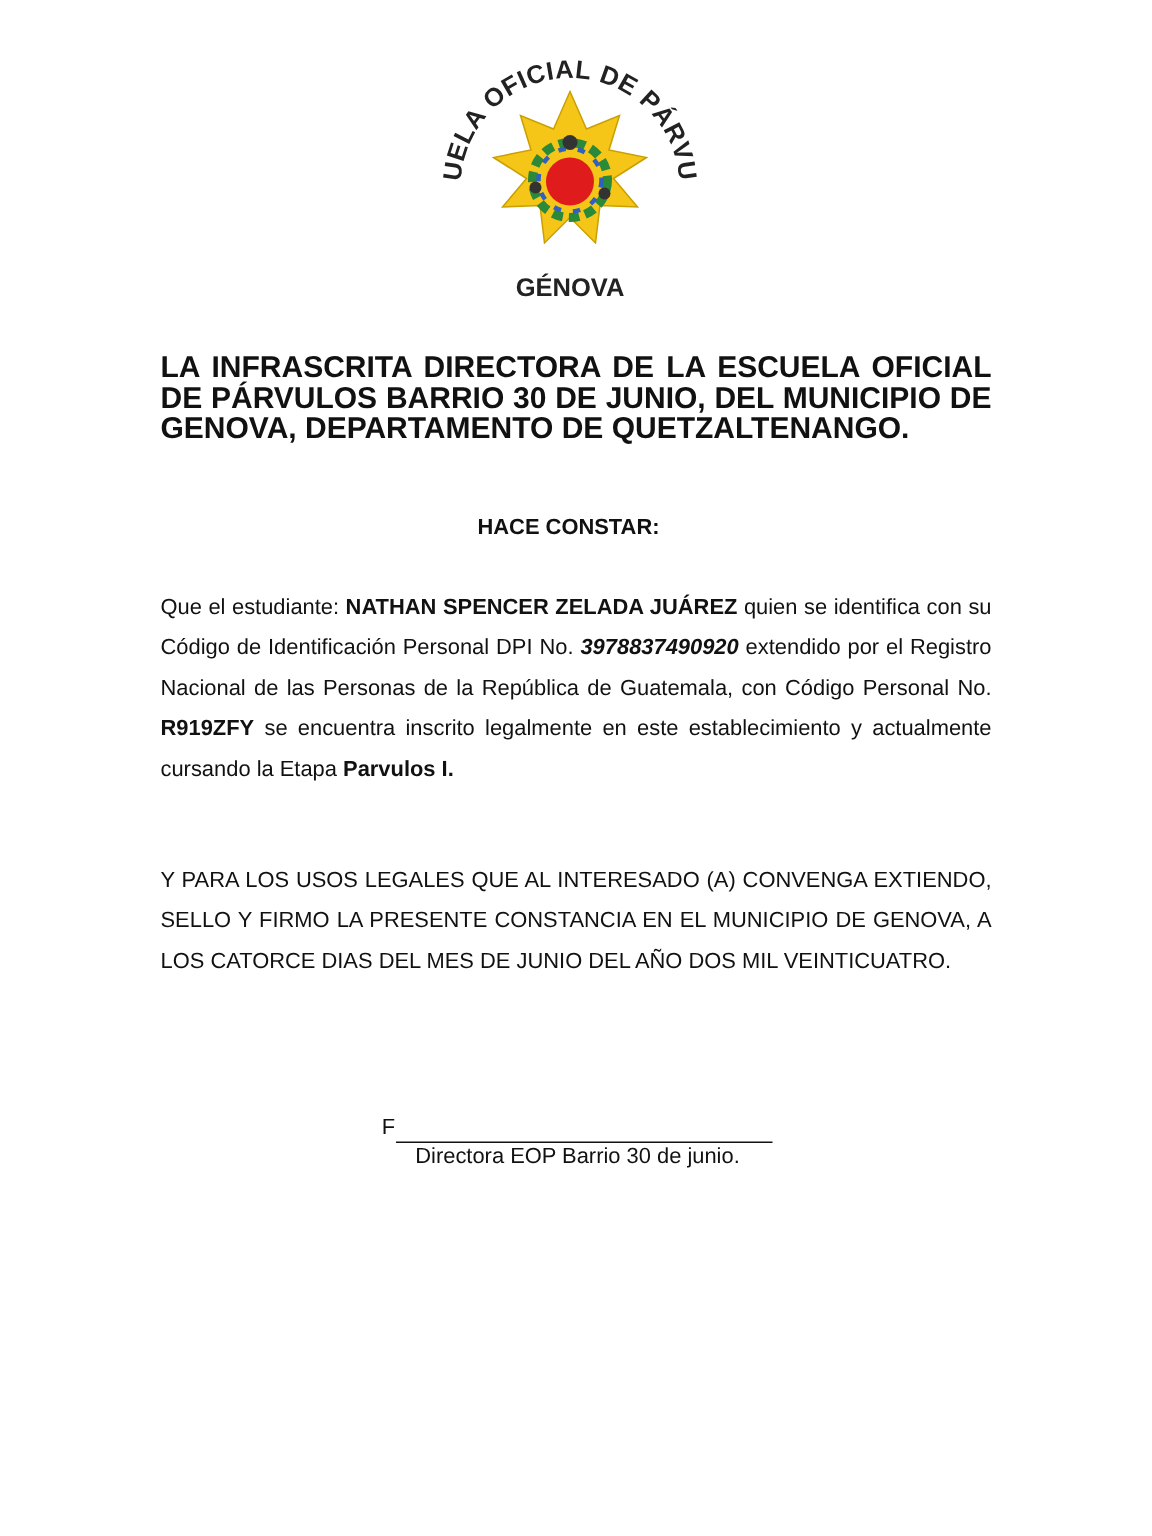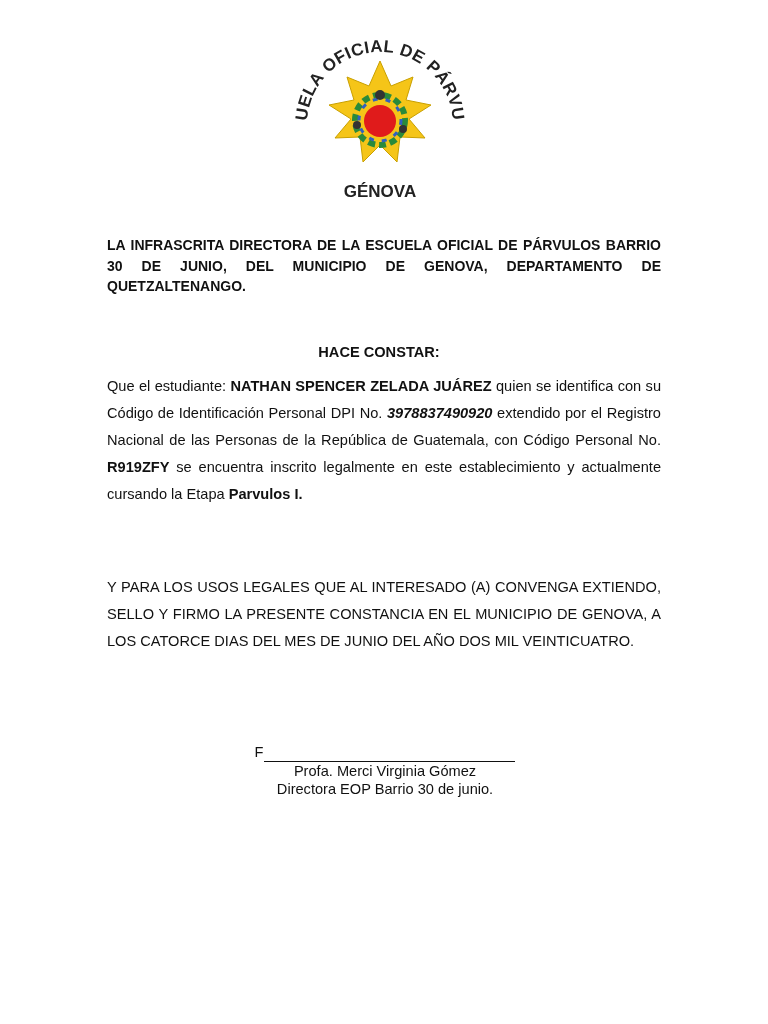--- a/index.html
+++ b/index.html
@@ -1,23 +1,23 @@
 <!DOCTYPE html>
 <html><head>
   <meta charset="utf-8">
   <style>
     html, body { margin: 0; padding: 0; background: #ffffff; }
     body { width: 768px; height: 1024px; position: relative; overflow: hidden;
       font-family: "Liberation Sans", sans-serif; color: #111111; }
     .logo { position: absolute; left: 285px; top: 25px; width: 190px; height: 185px; }
     .header-text { position: absolute; left: 107px; top: 235px; width: 554px;
-      font-size: 14px; font-weight: bold; line-height: 20.5px; text-align: justify; text-align-last: left; }
+      font-size: 20px; font-weight: bold; line-height: 20.5px; text-align: justify; text-align-last: left; }
     .title { position: absolute; left: 102px; top: 344px; width: 554px; text-align: center;
       font-size: 14.6px; font-weight: bold; }
-    .body-para { position: absolute; left: 107px; top: 373px; width: 554px;
+    .body-para { position: absolute; left: 107px; top: 392px; width: 554px;
       font-size: 14.6px; line-height: 27px; text-align: justify; }
     .closing-para { position: absolute; left: 107px; top: 553px; width: 554px;
       font-size: 14.6px; line-height: 27px; text-align: justify; margin-top: 21px; }
     .signature { position: absolute; left: 230px; top: 743px; width: 310px; text-align: center; font-size: 14.6px; line-height: 18.5px; }
     .sig-line { display: inline-flex; align-items: flex-end; }
     .sig-rule { display: inline-block; width: 251px; border-bottom: 1.2px solid #111; height: 14px; margin-left: 1px; }
     b, strong { font-weight: bold; }
     .bi { font-weight: bold; font-style: italic; }
   </style>
 </head>
@@ -48,15 +48,14 @@
 
 <div class="body-para"><span>Que el estudiante: </span><b>NATHAN SPENCER ZELADA JUÁREZ</b><span> quien se identifica con su Código de Identificación Personal DPI No. </span><span class="bi">3978837490920</span><span> extendido por el Registro Nacional de las Personas de la República de Guatemala, con Código Personal No. </span><b>R919ZFY</b><span> se encuentra inscrito legalmente en este establecimiento y actualmente cursando la Etapa </span><b>Parvulos I.</b></div>
 
 <div class="closing-para">Y PARA LOS USOS LEGALES QUE AL INTERESADO  (A) CONVENGA EXTIENDO, SELLO Y FIRMO LA PRESENTE CONSTANCIA EN EL MUNICIPIO DE GENOVA, A LOS CATORCE DIAS DEL MES DE JUNIO DEL AÑO DOS MIL VEINTICUATRO.</div>
 
 <div class="signature">
   <div class="sig-line">
     <span>F</span>
       <span class="sig-rule"></span>
   </div>
-  <div>Profa. Merci Virginia Gómez</div>
   <div>Directora EOP Barrio 30 de junio.</div>
 </div>
 
 </body></html>

